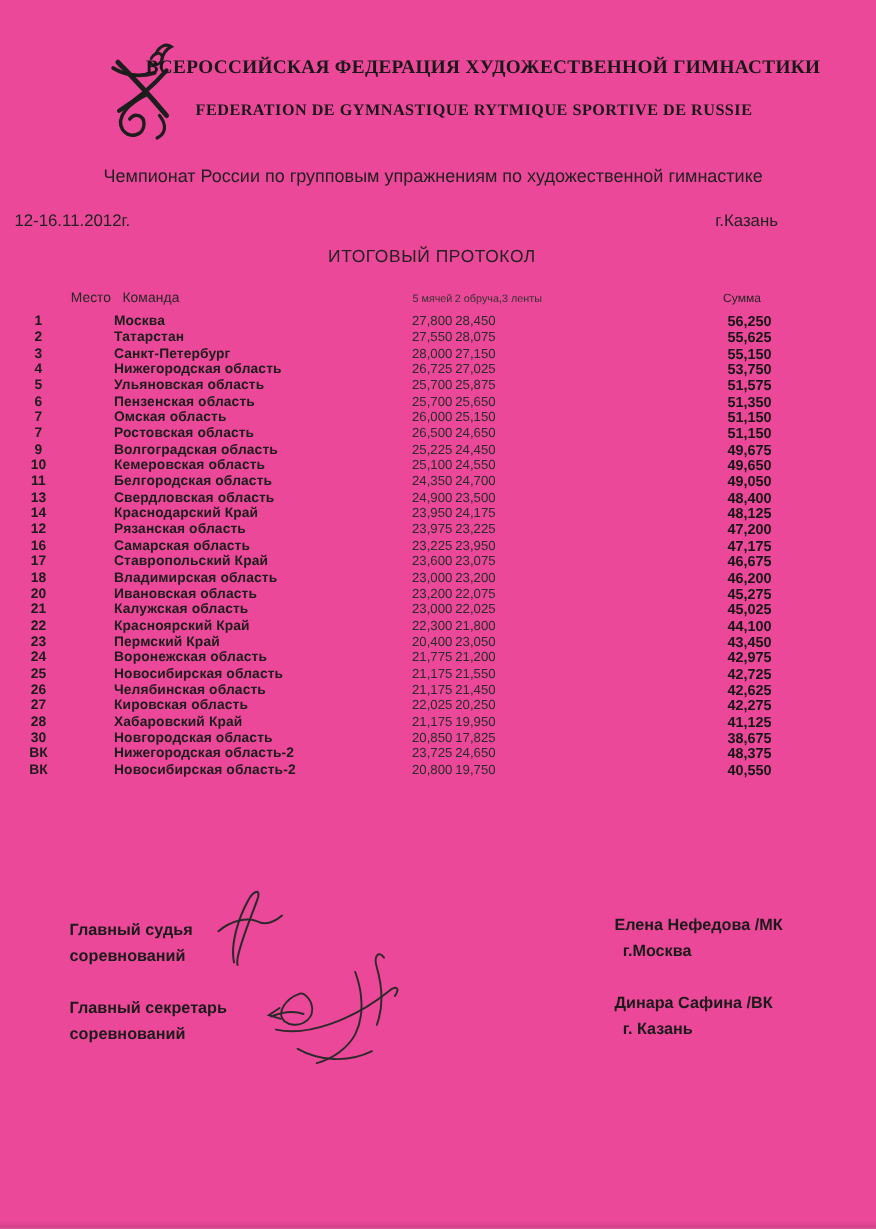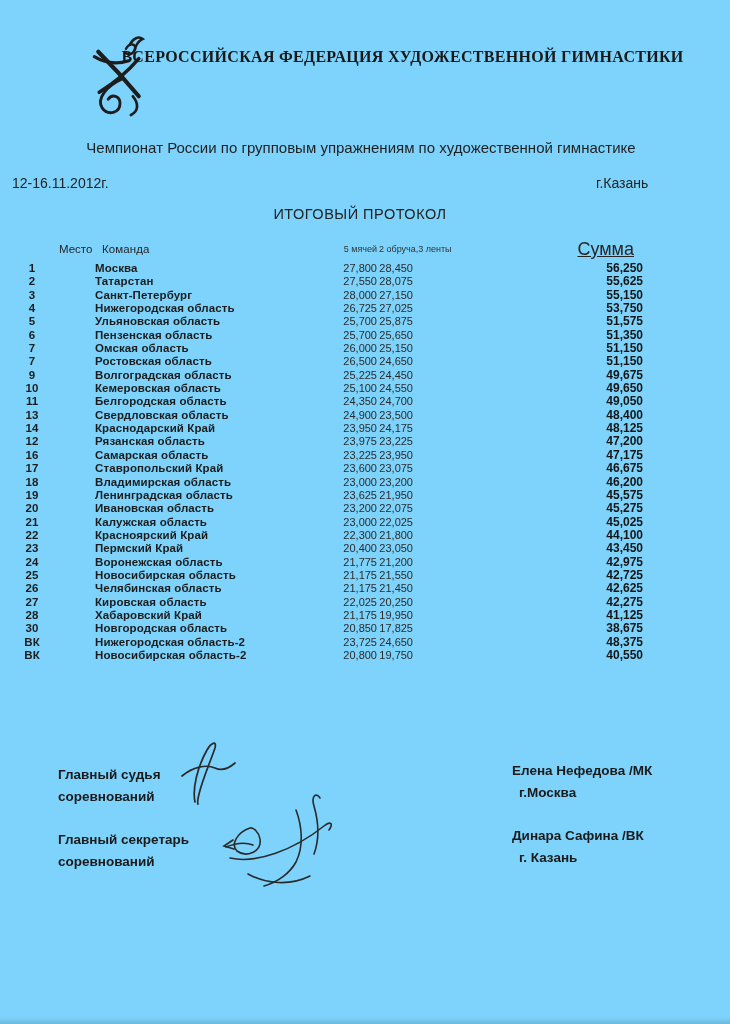--- a/index.html
+++ b/index.html
@@ -4,21 +4,21 @@
 <style>
   * { margin:0; padding:0; box-sizing:border-box; }
   html,body { width:730px; height:1024px; }
   body {
     font-family:"Liberation Sans","DejaVu Sans",sans-serif;
     background:#ffffff;
     color:#1c1c1c;
     position:relative;
     overflow:hidden;
   }
-  .page { position:absolute; inset:0; background:#7dd3fc; }
+  .page { position:absolute; inset:0; background:#ec4899; }
 
   
   .logo { position:absolute; left:86px; top:34px; width:70px; height:84px; }
   .org-ru {
     position:absolute; top:48px; left:95px; right:20px;
     text-align:center;
     font-family:"Liberation Serif","DejaVu Serif",serif;
     font-weight:bold; font-size:16px; letter-spacing:.3px;
     color:#181818;
   }
@@ -54,21 +54,21 @@
              font-size:11px; color:#2b2b2b; }
   .c-s2    { position:absolute; left:339px; width:62px; text-align:right;
              font-size:11px; color:#2b2b2b; }
   .c-total { position:absolute; left:551px; width:80px; text-align:right;
              font-weight:bold; font-size:12px; color:#151515; }
 
   .thead .c-place { text-align:left; font-weight:normal; font-size:11.5px; color:#262626;padding-left:47px; }
   .thead .c-team  { font-weight:normal; font-size:11.5px; padding-left:7px; color:#262626; }
   .thead .c-s1    { font-size:9px; color:#333; }
   .thead .c-s2h   { position:absolute; left:367px; font-size:9px; color:#333; }
-  .thead .c-total { font-weight:normal; font-size:18px; color:#262626; padding-right:9px;text-decoration:underline; }
+  .thead .c-total { font-weight:normal; font-size:10px; color:#262626; padding-right:9px; }
 
   
   .sig-role { position:absolute; left:58px; font-weight:bold; font-size:13.5px;
               line-height:22px; color:#1a1a1a; }
   .sig-name { position:absolute; left:512px; font-weight:bold; font-size:13.5px;
               line-height:22px; color:#1a1a1a; }
   .sig-name .city-line { padding-left:7px; }
   .role-judge { top:764px; }
   .name-judge { top:760px; }
   .role-secretary { top:829px; }
@@ -93,20 +93,21 @@
       <path d="M44,11 C47,4 53,2 57,5 C53,7 50,11 49,16" stroke-width="2.6"></path>
       <path d="M40,15 C44,8 51,10 49,16 C47,21 41,22 39,18" stroke-width="2.4"></path>
       <path d="M8,23 C18,29 30,31 43,27" stroke-width="3.2"></path>
       <path d="M12,18 C24,30 38,45 53,63" stroke-width="4.2"></path>
       <path d="M53,25 C41,39 26,51 13,59" stroke-width="3.6"></path>
       <path d="M37,45 C20,53 10,65 16,75 C22,83 34,80 34,70 C34,63 26,60 22,66" stroke-width="2.9"></path>
       <path d="M47,63 C53,70 53,78 45,82" stroke-width="2.7"></path>
     </g>
   </svg>
   <div class="org-ru">ВСЕРОССИЙСКАЯ ФЕДЕРАЦИЯ ХУДОЖЕСТВЕННОЙ ГИМНАСТИКИ</div>
+  <div class="org-fr">FEDERATION DE GYMNASTIQUE RYTMIQUE SPORTIVE DE RUSSIE</div>
 
   <div class="event-title">Чемпионат России по групповым упражнениям по художественной гимнастике</div>
   <div class="dates">12-16.11.2012г.</div>
   <div class="city">г.Казань</div>
   <div class="protocol-title">ИТОГОВЫЙ ПРОТОКОЛ</div>
 
   <div class="table">
     <div class="thead">
       <span class="c-place">Место</span>
       <span class="c-team">Команда</span>
@@ -245,27 +246,20 @@
     </div>
 
     <div class="trow">
       <span class="c-place">18</span>
       <span class="c-team">Владимирская область</span>
       <span class="c-s1">23,000</span>
       <span class="c-s2">23,200</span>
       <span class="c-total">46,200</span>
     </div>
 
-    <div class="trow">
-      <span class="c-place">19</span>
-      <span class="c-team">Ленинградская область</span>
-      <span class="c-s1">23,625</span>
-      <span class="c-s2">21,950</span>
-      <span class="c-total">45,575</span>
-    </div>
 
     <div class="trow">
       <span class="c-place">20</span>
       <span class="c-team">Ивановская область</span>
       <span class="c-s1">23,200</span>
       <span class="c-s2">22,075</span>
       <span class="c-total">45,275</span>
     </div>
 
     <div class="trow">

